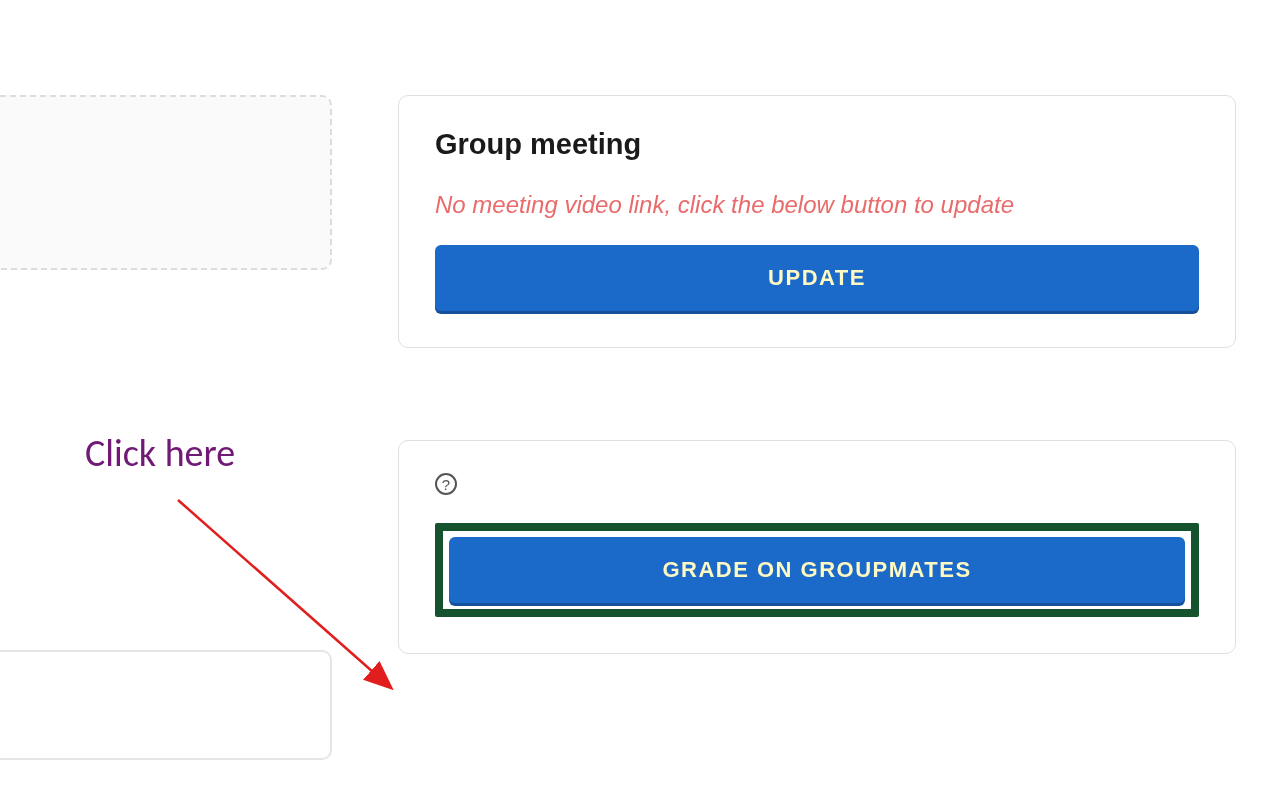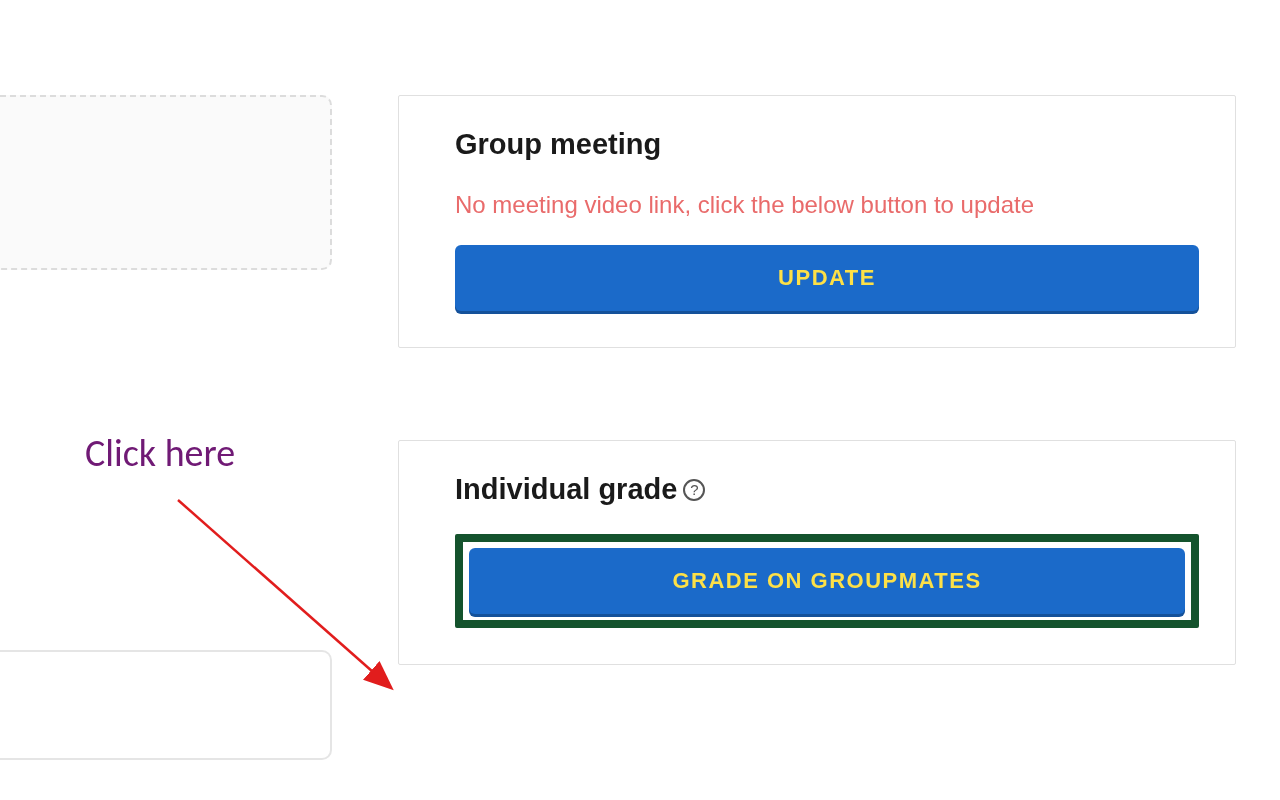--- a/index.html
+++ b/index.html
@@ -31,22 +31,22 @@
       border: 2px solid #e5e5e5;
       border-left: none;
       border-radius: 0 10px 10px 0;
       background: #fff;
     }
     .card {
       position: absolute;
       left: 398px;
       width: 838px;
       border: 1px solid #e0e0e0;
-      border-radius: 2px;
-      padding: 32px 36px 36px 56px;
+      border-radius: 10px;
+      padding: 32px 36px 36px 36px;
       background: #fff;
     }
     .card-group-meeting {
       top: 95px;
     }
     .card-individual-grade {
       top: 440px;
     }
     .card-title {
       font-size: 29px;
@@ -65,30 +65,31 @@
       height: 22px;
       border: 2px solid #555;
       border-radius: 50%;
       font-size: 15px;
       font-weight: 500;
       color: #555;
       line-height: 1;
     }
     .warning-text {
       font-size: 24px;
+      font-style: italic;
       color: #e96b6b;
       margin-bottom: 24px;
       line-height: 1.35;
     }
     .btn {
       display: block;
       width: 100%;
       padding: 20px 0;
       background: #1b6ac9;
-      color: #fde047;
+      color: #fef9c3;
       font-size: 22px;
       font-weight: 600;
       letter-spacing: 1.5px;
       text-align: center;
       border: none;
       border-radius: 6px;
       box-shadow: 0 3px 0 0 #14519a;
       cursor: pointer;
     }
     .highlight-box {
@@ -121,21 +122,20 @@
 <div class="card card-group-meeting">
   <div class="card-title">
     <span>Group meeting</span>
   </div>
   <div class="warning-text">No meeting video link, click the below button to update</div>
   <button class="btn">UPDATE</button>
 </div>
 
 <div class="card card-individual-grade">
   <div class="card-title">
-    <span>Individual grade</span>
     <span class="help-icon">?</span>
   </div>
   <div class="highlight-box">
     <button class="btn">GRADE ON GROUPMATES</button>
   </div>
 </div>
 
 <div class="annotation-text">Click here</div>
 
 <svg class="arrow" width="260" height="220">

